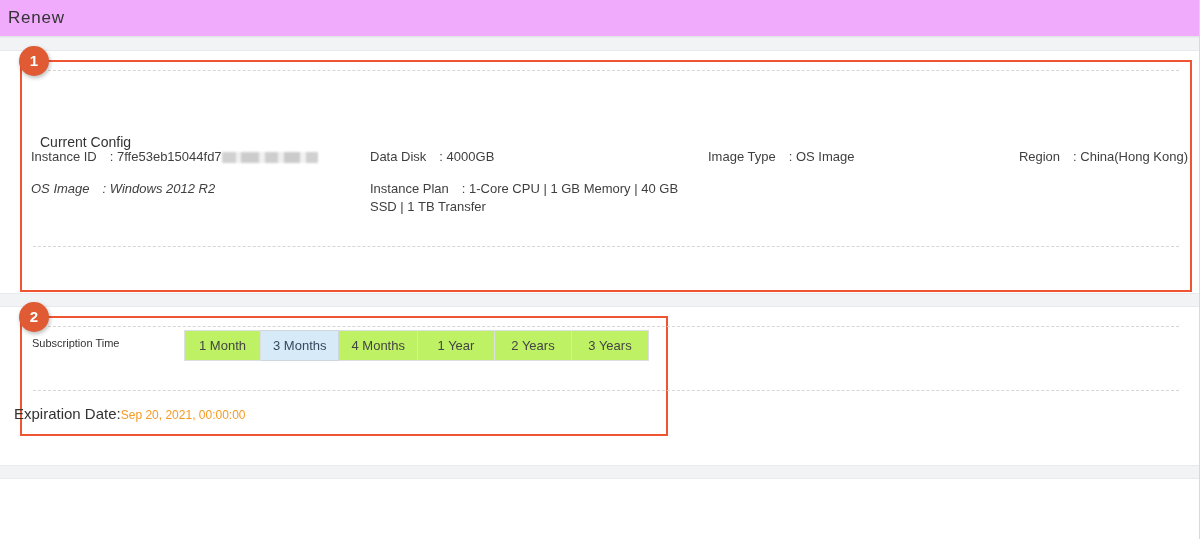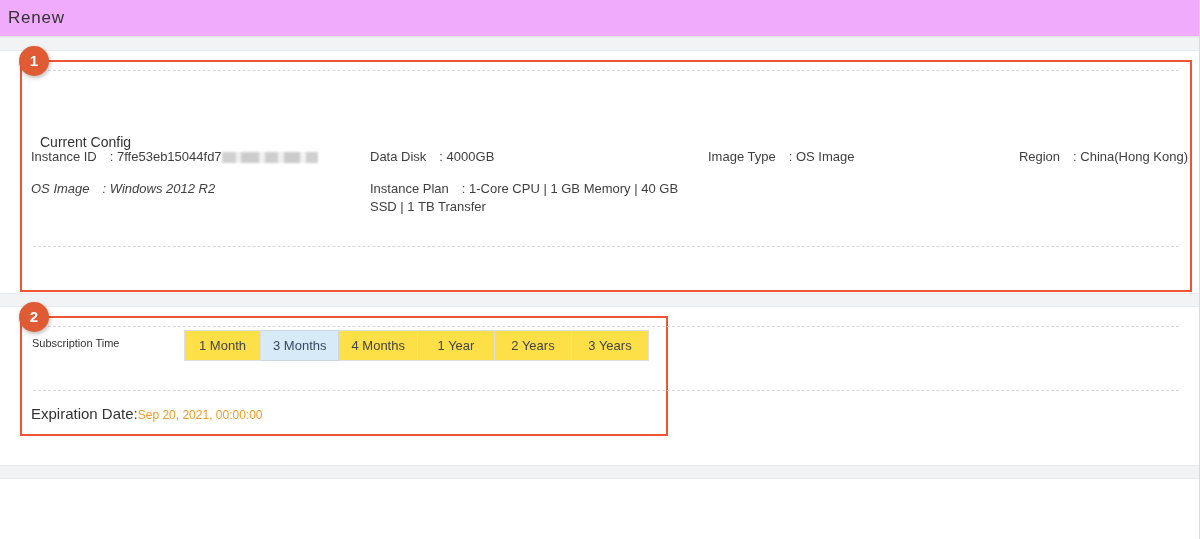--- a/index.html
+++ b/index.html
@@ -168,38 +168,38 @@
   #seg-control {
     position: absolute;
     left: 184px; top: 330px;
     display: flex;
     height: 31px;
   }
   .seg-btn {
     min-width: 77px;
     height: 31px;
     padding: 0 12px;
-    background: #fde047;
+    background: #bef264;
     border: 1px solid #dcdee2;
     border-left-width: 0;
     font-size: 13px;
     color: #444444;
     line-height: 29px;
     text-align: center;
     cursor: pointer;
     white-space: nowrap;
   }
   .seg-btn:first-child { border-left-width: 1px; }
   .seg-btn.selected {
     background: #d6eaf8;
     color: #34495e;
     border-color: #cfd6dc;
   }
 
-  #exp-row-2 { left: 31px; top: 405px; }
+  #exp-row-2 { left: 14px; top: 405px; }
   #exp-row-2 .exp-label { font-size: 15px; color: #333333; }
   #exp-row-2 .exp-value { font-size: 12px; color: #f59a23; }
 
   
   #terms-section {
     position: absolute;
     left: 0; top: 479px;
     width: 1199px; height: 60px;
     background: #ffffff;
   }

